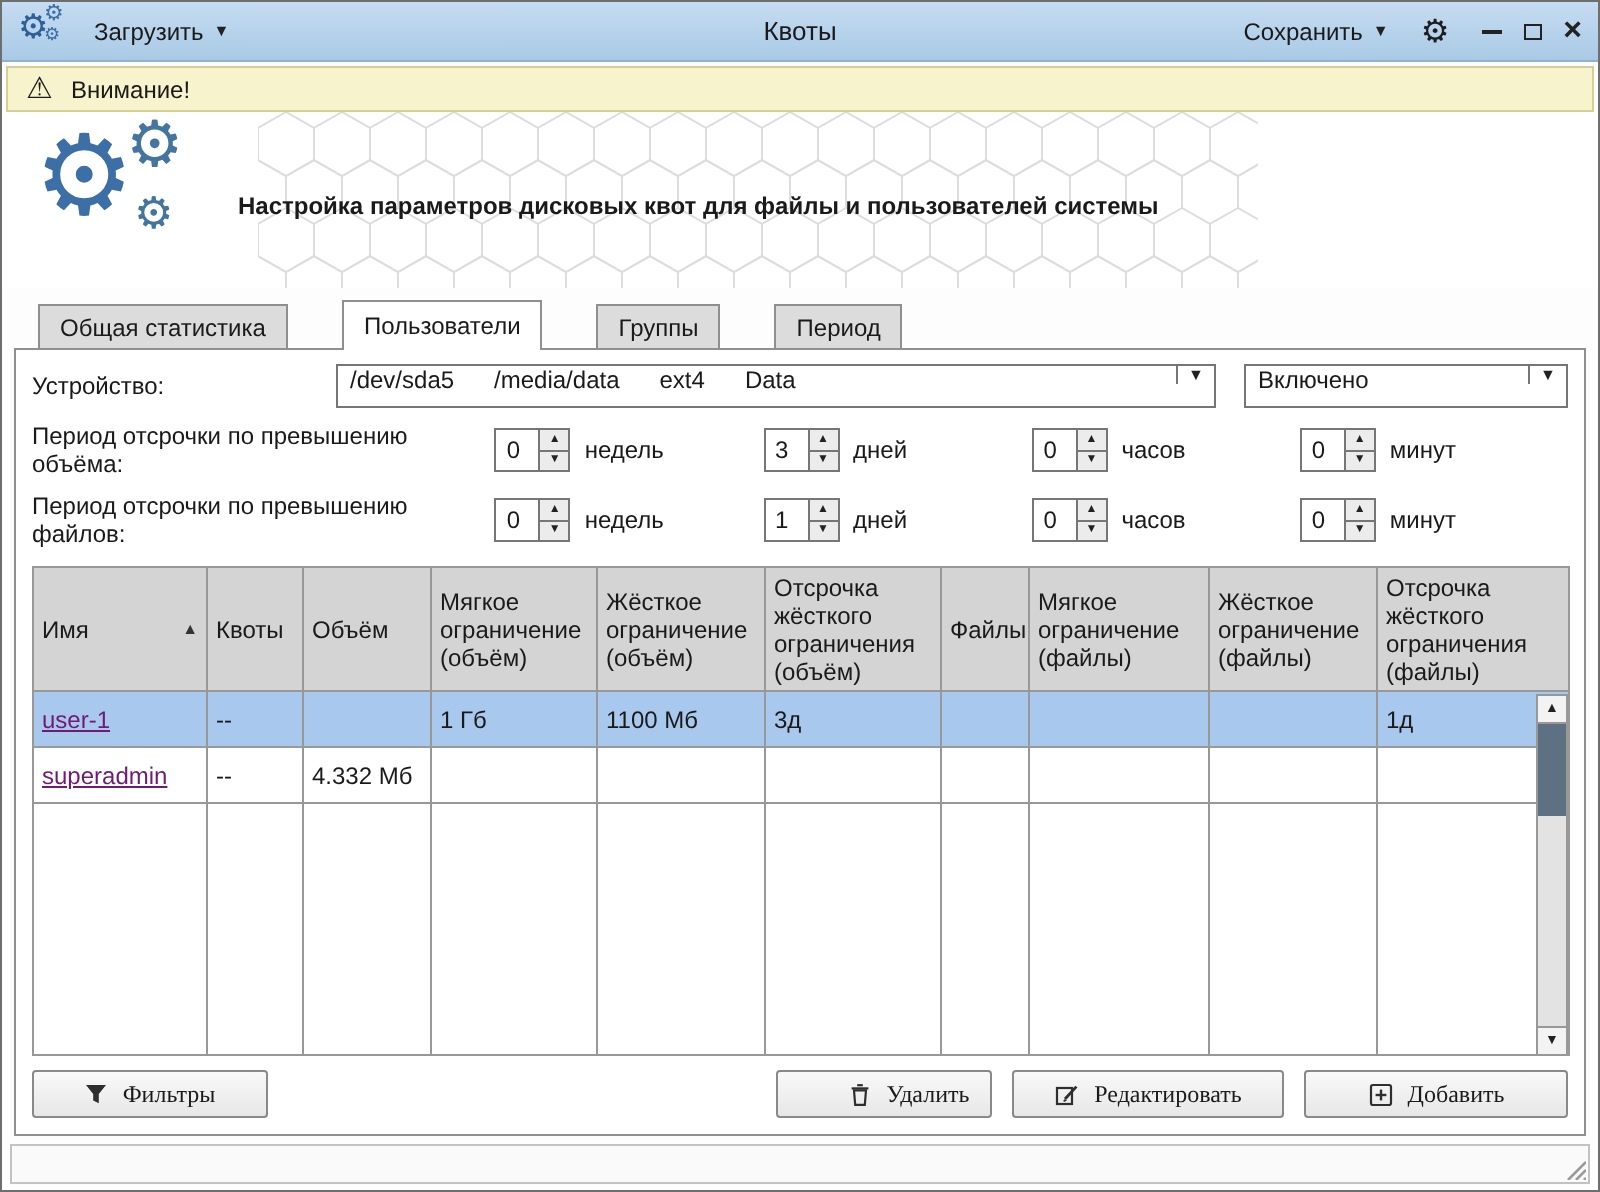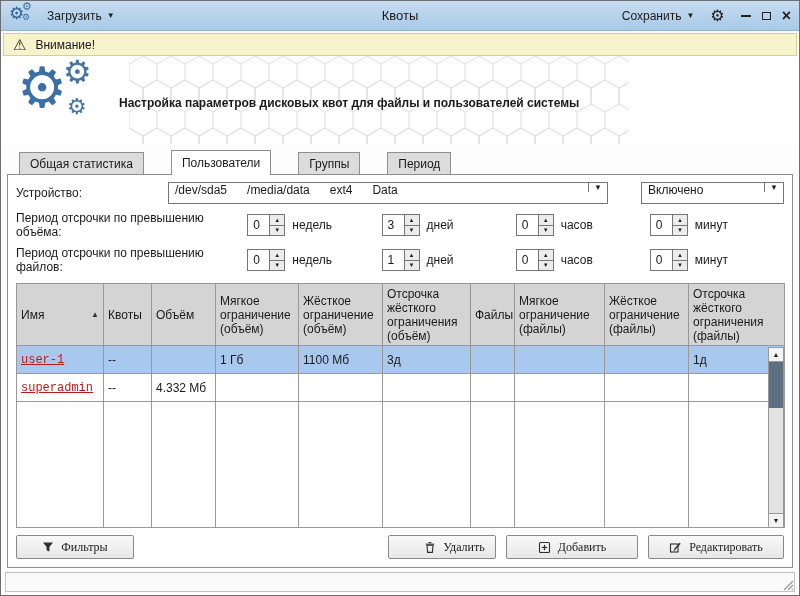--- a/index.html
+++ b/index.html
@@ -43,38 +43,38 @@
 
   
   .panel { flex:1; margin:0 6px; border:1px solid #8f8f8f; background:#fff; display:flex; flex-direction:column; padding:7px 8px 8px; position:relative; z-index:1; }
   .field-row { display:flex; align-items:center; margin-bottom:7px; flex:0 0 auto; }
   .lbl-device { width:152px; }
   .lbl-grace { width:260px; }
   .combo { height:22px; border:1px solid #767676; background:#fff; display:flex; align-items:flex-start; }
   .combo-text { flex:1; display:flex; align-items:center; padding:0 6px; white-space:pre; overflow:hidden; }
   .combo-btn { width:19px; border-left:1px solid #767676; display:flex; align-items:center; justify-content:center; background:#fff; }
   .combo-device { width:440px; }
-  .combo-status { width:143px; margin-left:auto;gap:40px; }
+  .combo-status { width:162px; margin-left:auto;gap:40px; }
   .spin { display:flex; height:22px; border:1px solid #767676; background:#fff; margin-right:7px; }
   .spin-val { width:21px; display:flex; align-items:center; padding-left:5px; }
   .spin-btns { width:15px; display:flex; flex-direction:column; border-left:1px solid #767676; }
   .spin-up,.spin-down { flex:1; display:flex; align-items:center; justify-content:center; font-size:6px; background:#ececec; color:#222; }
   .spin-up { border-bottom:1px solid #767676; }
   .unit { width:62px; margin-right:34px; }
 
   
   .table-wrap { position:relative; flex:1; margin-top:2px; min-height:0; }
   table { width:calc(100% - 17px); height:100%; border-collapse:collapse; table-layout:fixed; }
   th { background:#d4d4d4; border:1px solid #989898; font-weight:normal; text-align:left; padding:2px 4px; vertical-align:middle; height:62px; overflow:hidden; }
   td { border:1px solid #989898; padding:2px 4px; height:28px; vertical-align:middle; overflow:hidden; white-space:nowrap; background:#fff; }
   tr.selected td { background:#a9c8ee; }
   tr.filler td { height:auto; }
   .th-name { display:flex; align-items:center; justify-content:space-between; }
   .sort-arrow { font-size:8px; color:#333; }
-  a.user-link { color:#b91c1c; text-decoration:underline; cursor:pointer;font-family:Liberation Mono, monospace; }
+  a.user-link { color:#701a75; text-decoration:underline; cursor:pointer; }
 
   .vscroll { position:absolute; right:0; top:64px; bottom:0; width:16px; border:1px solid #989898; background:#e3e3e3; display:flex; flex-direction:column; }
   .vs-btn { flex:0 0 14px; background:#f3f3f3; display:flex; align-items:center; justify-content:center; font-size:7px; color:#222; }
   .vs-btn.up { border-bottom:1px solid #989898; }
   .vs-btn.down { margin-top:auto; border-top:1px solid #989898; }
   .vs-thumb { flex:0 0 46px; background:#5e7183; }
 
   
   .footer { flex:0 0 24px; display:flex; align-items:center; margin-top:7px; }
   .btn { height:24px; border:1px solid #898989; border-radius:2px; background:linear-gradient(#f9f9f9,#e7e7e7); display:flex; align-items:center; justify-content:center; gap:7px; cursor:default;font-family:Liberation Serif, serif; }
@@ -329,36 +329,36 @@
         <span>Фильтры</span>
       </div>
       <div class="btn btn-delete">
         <svg width="12" height="13" viewBox="0 0 12 13">
           <path d="M3,4.2 H9 L8.4,11.4 H3.6 Z" fill="none" stroke="#2e2e2e" stroke-width="1.1"></path>
           <line x1="1.8" y1="3.2" x2="10.2" y2="3.2" stroke="#2e2e2e" stroke-width="1.1"></line>
           <line x1="4.6" y1="1.6" x2="7.4" y2="1.6" stroke="#2e2e2e" stroke-width="1.1"></line>
         </svg>
         <span>Удалить</span>
       </div>
+      <div class="btn btn-edit">
+        <svg width="13" height="13" viewBox="0 0 13 13">
+          <rect x="1.5" y="3" width="7.5" height="8" fill="none" stroke="#2e2e2e" stroke-width="1.1"></rect>
+          <line x1="5.5" y1="8.5" x2="11.2" y2="2.3" stroke="#2e2e2e" stroke-width="1.4"></line>
+          <path d="M4.6,9.4 L5.5,8.5 L6.4,9.3 L5,10 Z" fill="#2e2e2e"></path>
+        </svg>
+        <span>Редактировать</span>
+      </div>
       <div class="btn btn-add">
         <svg width="13" height="13" viewBox="0 0 13 13">
           <rect x="1.5" y="1.5" width="10" height="10" rx="1" fill="none" stroke="#2e2e2e" stroke-width="1.1"></rect>
           <line x1="6.5" y1="3.8" x2="6.5" y2="9.2" stroke="#2e2e2e" stroke-width="1.2"></line>
           <line x1="3.8" y1="6.5" x2="9.2" y2="6.5" stroke="#2e2e2e" stroke-width="1.2"></line>
         </svg>
         <span>Добавить</span>
       </div>
-      <div class="btn btn-edit">
-        <svg width="13" height="13" viewBox="0 0 13 13">
-          <rect x="1.5" y="3" width="7.5" height="8" fill="none" stroke="#2e2e2e" stroke-width="1.1"></rect>
-          <line x1="5.5" y1="8.5" x2="11.2" y2="2.3" stroke="#2e2e2e" stroke-width="1.4"></line>
-          <path d="M4.6,9.4 L5.5,8.5 L6.4,9.3 L5,10 Z" fill="#2e2e2e"></path>
-        </svg>
-        <span>Редактировать</span>
-      </div>
     </div>
   </div>
 
   <div class="statusbar">
     <svg class="grip" width="12" height="12" viewBox="0 0 12 12">
       <line x1="3" y1="12" x2="12" y2="3" stroke="#9a9a9a" stroke-width="1.3"></line>
       <line x1="7" y1="12" x2="12" y2="7" stroke="#9a9a9a" stroke-width="1.3"></line>
       <line x1="11" y1="12" x2="12" y2="11" stroke="#9a9a9a" stroke-width="1.3"></line>
     </svg>
   </div>

